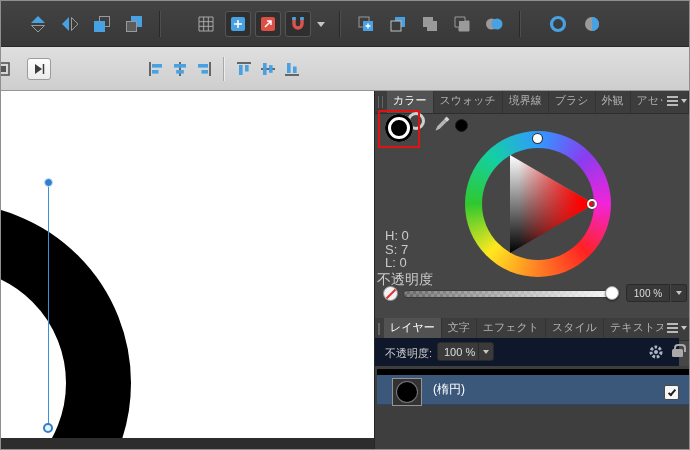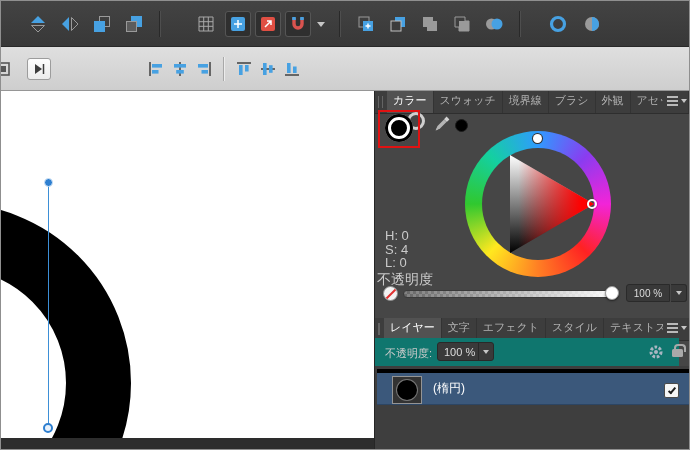--- a/index.html
+++ b/index.html
@@ -60,30 +60,30 @@
   .nofill{position:absolute;left:8px;top:195px;width:15px;height:15px;border-radius:50%;background:#f2f2f2;border:1px solid #8d8d8d;overflow:hidden;cursor:pointer}
   .nofill::before{content:"";position:absolute;left:-2px;top:6px;width:18px;height:2px;background:#e03030;transform:rotate(-45deg)}
   .sl-track{position:absolute;left:28px;top:199px;width:211px;height:8px;border-radius:4px;cursor:pointer;
     background-image:linear-gradient(to right,rgba(70,70,70,.55),rgba(255,255,255,.95)),repeating-conic-gradient(#8d8d8d 0% 25%,#c6c6c6 0% 50%);
     background-size:100% 100%,6px 6px;border:1px solid #3a3a3a}
   .sl-knob{position:absolute;left:230px;top:195px;width:14px;height:14px;border-radius:50%;background:#fff;border:1px solid #9b9b9b;box-shadow:0 1px 2px rgba(0,0,0,.5);cursor:pointer}
   .valbox{position:absolute;left:251px;top:193px;width:44px;height:18px;background:#393939;border:1px solid #2a2a2a;border-radius:3px 0 0 3px;color:#ddd;font-size:10px;display:flex;align-items:center;justify-content:center}
   .valcaret{position:absolute;left:296px;top:193px;width:16px;height:18px;background:#393939;border:1px solid #2a2a2a;border-left:none;border-radius:0 3px 3px 0;display:flex;align-items:center;justify-content:center;cursor:pointer}
 
   
-  .controls{position:absolute;left:0;top:247px;right:12px;height:28px;background:#0f766e}
+  .controls{position:absolute;left:0;top:247px;right:12px;height:28px;background:#0f172a}
   .ctl-label{position:absolute;left:10px;top:8px;font-size:11px;color:#cacaca}
   .dd{position:absolute;top:4px;height:19px;background:#3a3a3a;border:1px solid #292929;border-radius:3px;color:#ddd;font-size:11px;display:flex;align-items:center;cursor:pointer}
   .dd .dd-label{flex:1;padding:0 6px;white-space:nowrap;overflow:hidden}
   .dd .dd-end{width:15px;align-self:stretch;border-left:1px solid #292929;display:flex;flex-direction:column;align-items:center;justify-content:center;gap:1px}
   .gearbtn{position:absolute;left:273px;top:6px;background:none;border:none;padding:0;cursor:pointer}
   .lockbtn{position:absolute;left:297px;top:11px;width:11px;height:8px;background:#a9a9a9;border-radius:1.5px;border:none;cursor:pointer}
   .lockbtn::before{content:"";position:absolute;left:1.5px;top:-5px;width:8px;height:6px;border:2px solid #a9a9a9;border-bottom:none;border-radius:4px 4px 0 0}
   .layers-list{position:absolute;left:0;top:275px;right:0;bottom:0;background:#3e3e3e}
-  .layer-row{position:absolute;left:2px;right:0;top:3px;height:36px;background:#3b587b;border-top:4px solid #000000;border-bottom:1px solid #2c4563;display:flex;align-items:center;cursor:pointer}
+  .layer-row{position:absolute;left:2px;right:0;top:3px;height:36px;background:#3b587b;border-top:6px solid #000000;border-bottom:1px solid #2c4563;display:flex;align-items:center;cursor:pointer}
   .thumb{position:absolute;left:15px;top:3px;width:30px;height:28px;background:#333;border:1px solid #949494;display:flex;align-items:center;justify-content:center}
   .thumb .dot{width:20px;height:20px;border-radius:50%;background:#000;box-shadow:0 0 0 1px #777}
   .layer-name{position:absolute;left:56px;font-size:12px;color:#fff}
   .checkbox{position:absolute;right:12px;top:10px;width:15px;height:15px;background:#f6f6f6;border:1px solid #4a4a4a;border-radius:2px;display:flex;align-items:center;justify-content:center;cursor:pointer}
   .check{width:4px;height:8px;border-right:2px solid #1e1e1e;border-bottom:2px solid #1e1e1e;transform:rotate(40deg);margin-top:-2px}
 </style>
 </head>
 <body>
 
 <div class="app">
@@ -283,21 +283,21 @@
     <div class="wheel">
       <div class="hue"></div>
       <div class="hole"></div>
       <div class="tri"></div>
       <div class="hue-marker"></div>
       <div class="tri-marker"></div>
     </div>
 
     <div class="hsl">
       <div>H: 0</div>
-      <div>S: 4</div>
+      <div>S: 7</div>
       <div>L: 0</div>
     </div>
 
     <div class="op-label">不透明度</div>
     <div class="nofill"></div>
     <div class="sl-track"></div>
     <div class="sl-knob"></div>
     <div class="valbox">100 %</div>
     <div class="valcaret">
         <span class="caret tiny"></span>

